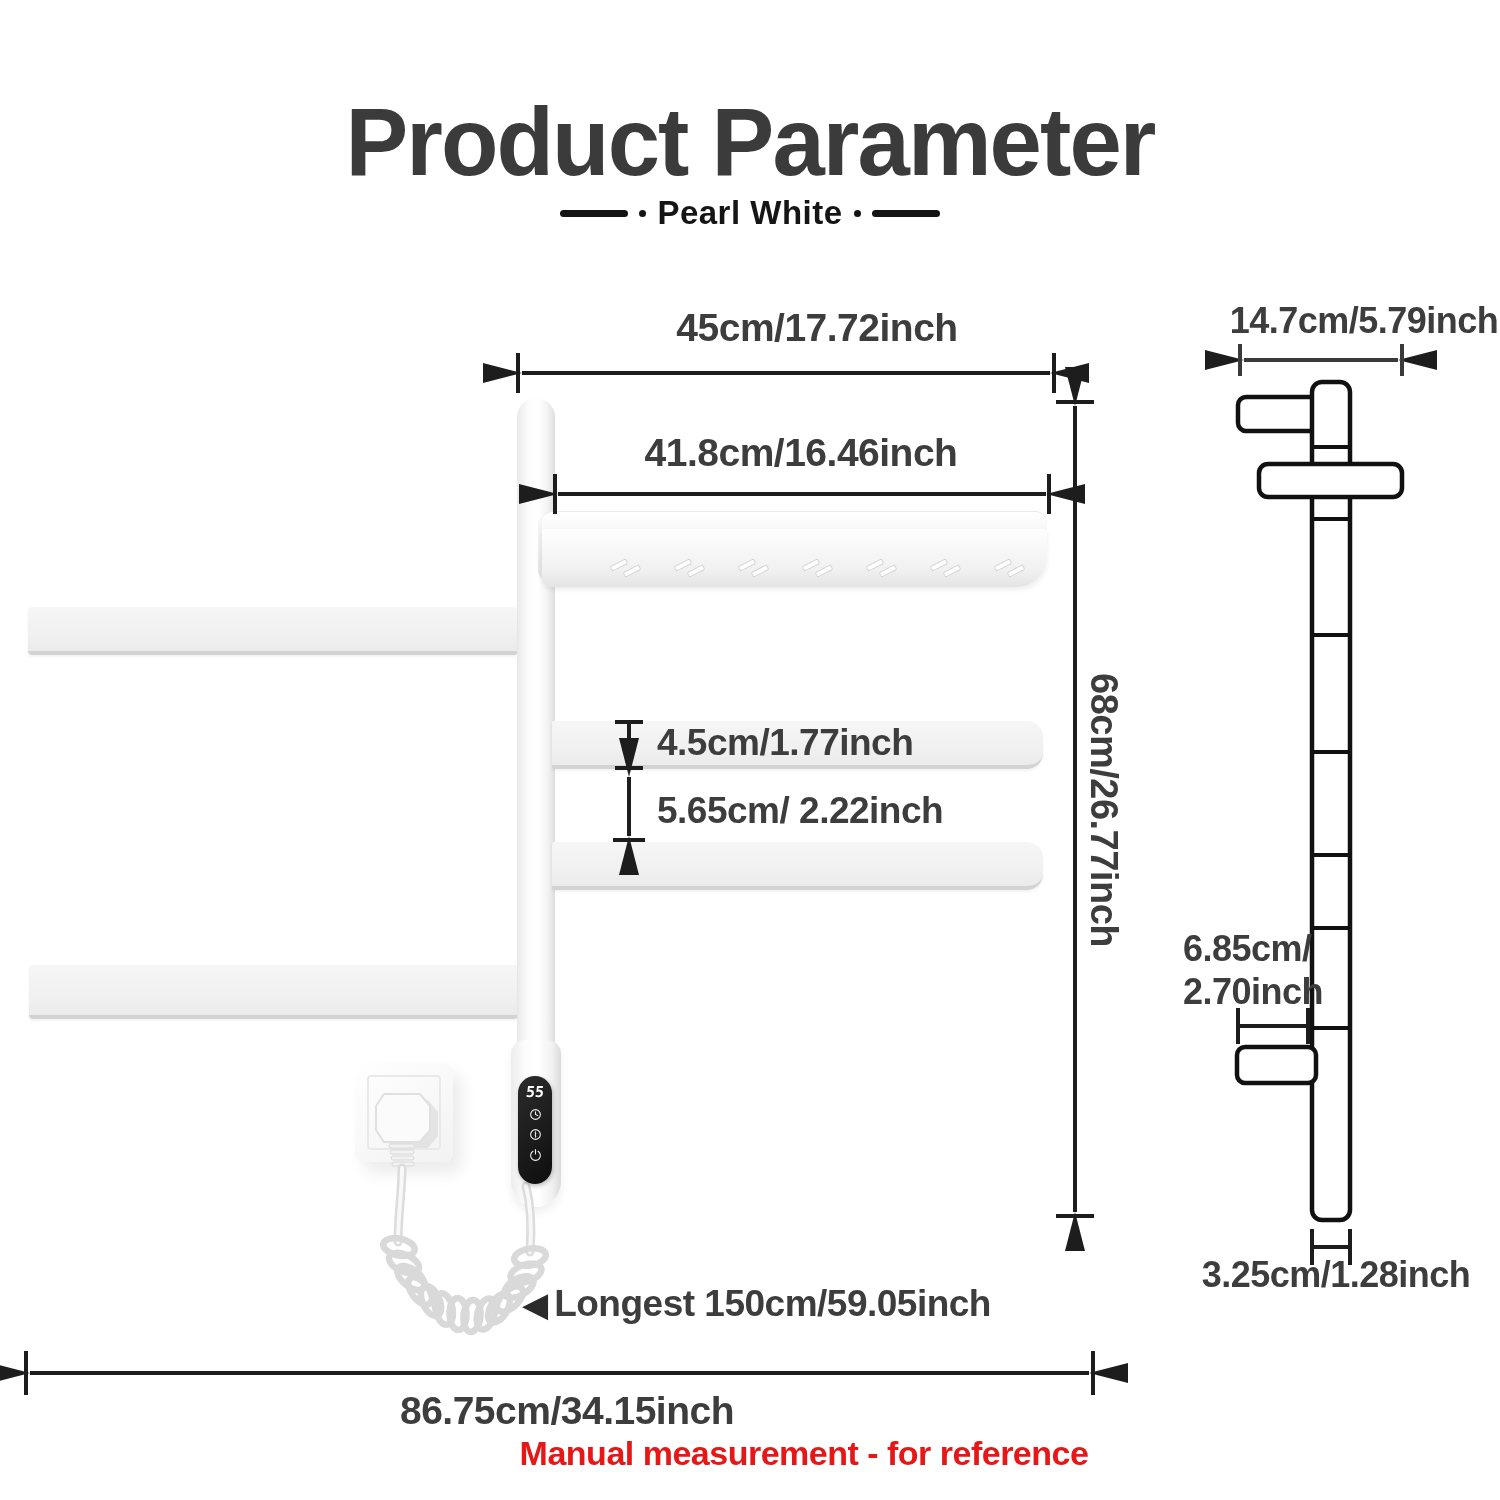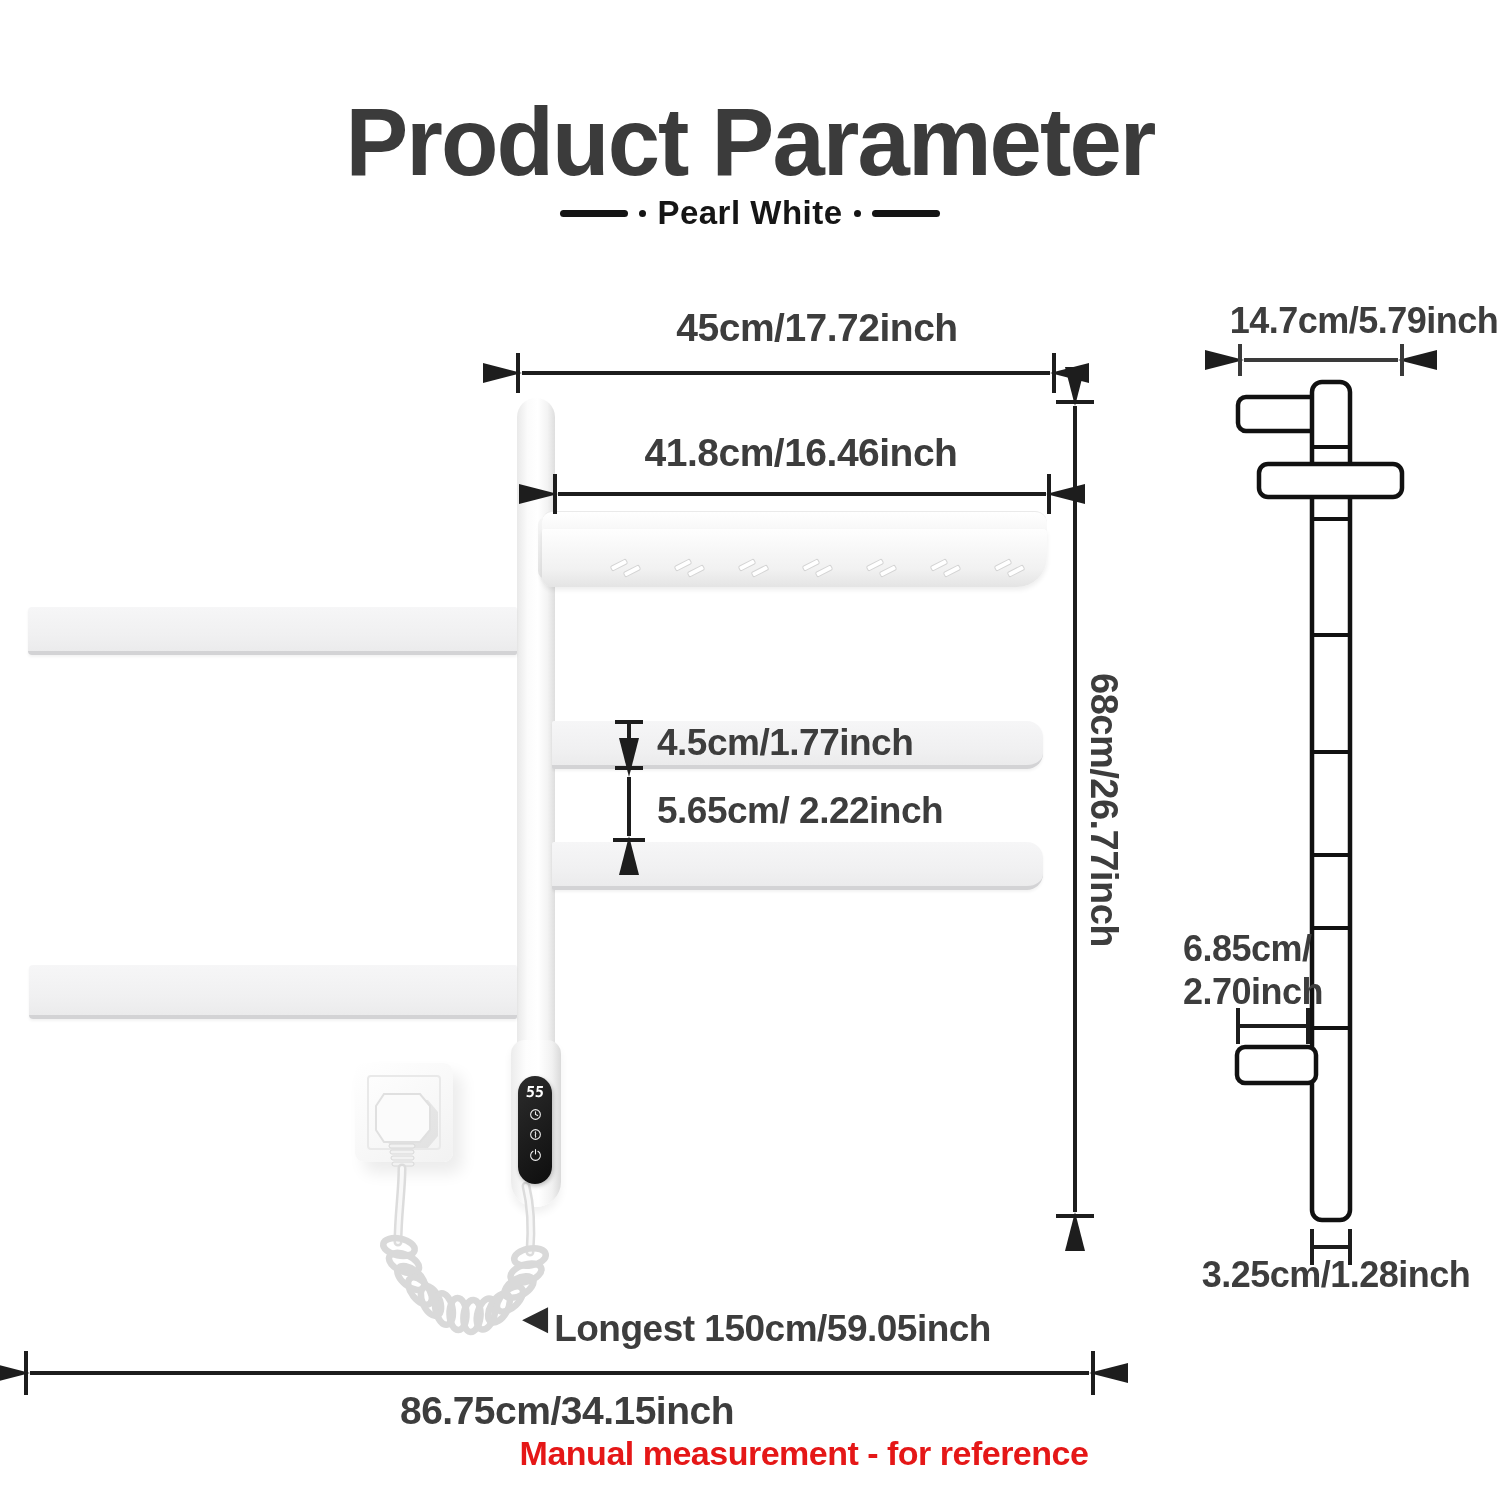--- a/index.html
+++ b/index.html
@@ -19,21 +19,21 @@
   .lbl-45{left:817px;top:306px;font-size:39px;}
   .lbl-418{left:801px;top:431px;font-size:39px;text-align:center;}
   .lbl-147{left:1318px;top:300px;font-size:36px;margin-left:46px;}
   .lbl-68{left:1103px;top:810px;font-size:38px;transform:translate(-50%,-50%) rotate(90deg);}
   .lbl-45t{left:657px;top:722px;font-size:37px;}
   .lbl-565{left:657px;top:790px;font-size:37px;}
   .lbl-685{left:1183px;top:927px;font-size:36px;line-height:1.2;}
   .lbl-325{left:1336px;top:1254px;font-size:36px;}
   .lbl-long{left:522px;top:1283px;display:flex;align-items:center;gap:6px;}
   .lbl-long .tri{font-size:34px;font-weight:700;color:#2b2b2b;line-height:1;}
-  .lbl-long .txt{font-size:37px;font-weight:700;color:#3d3d3d;letter-spacing:-.5px;white-space:nowrap;margin-top:25px;}
+  .lbl-long .txt{font-size:37px;font-weight:700;color:#3d3d3d;letter-spacing:-.5px;white-space:nowrap;}
   .lbl-8675{left:567px;top:1389px;font-size:39px;}
   .footnote{left:804px;top:1434px;font-size:34px;font-weight:700;color:#e51717;letter-spacing:-.5px;}
   
   .pole{left:517px;top:398px;width:38px;height:712px;border-radius:19px 19px 0 0;
         background:linear-gradient(to right,#e9e9e9 0%,#fbfbfb 28%,#ffffff 55%,#f3f3f3 80%,#dedede 100%);}
   .handle{left:511px;top:1040px;width:50px;height:167px;border-radius:14px 14px 25px 25px;
         background:linear-gradient(to right,#ececec 0%,#fdfdfd 30%,#ffffff 55%,#f1f1f1 82%,#dadada 100%);
         box-shadow:0 6px 8px rgba(0,0,0,.06);}
   .bracket{left:538px;top:517px;width:36px;height:62px;border-radius:8px;
         background:linear-gradient(180deg,#f6f6f6,#e2e2e2);box-shadow:2px 3px 4px rgba(0,0,0,.08);}

